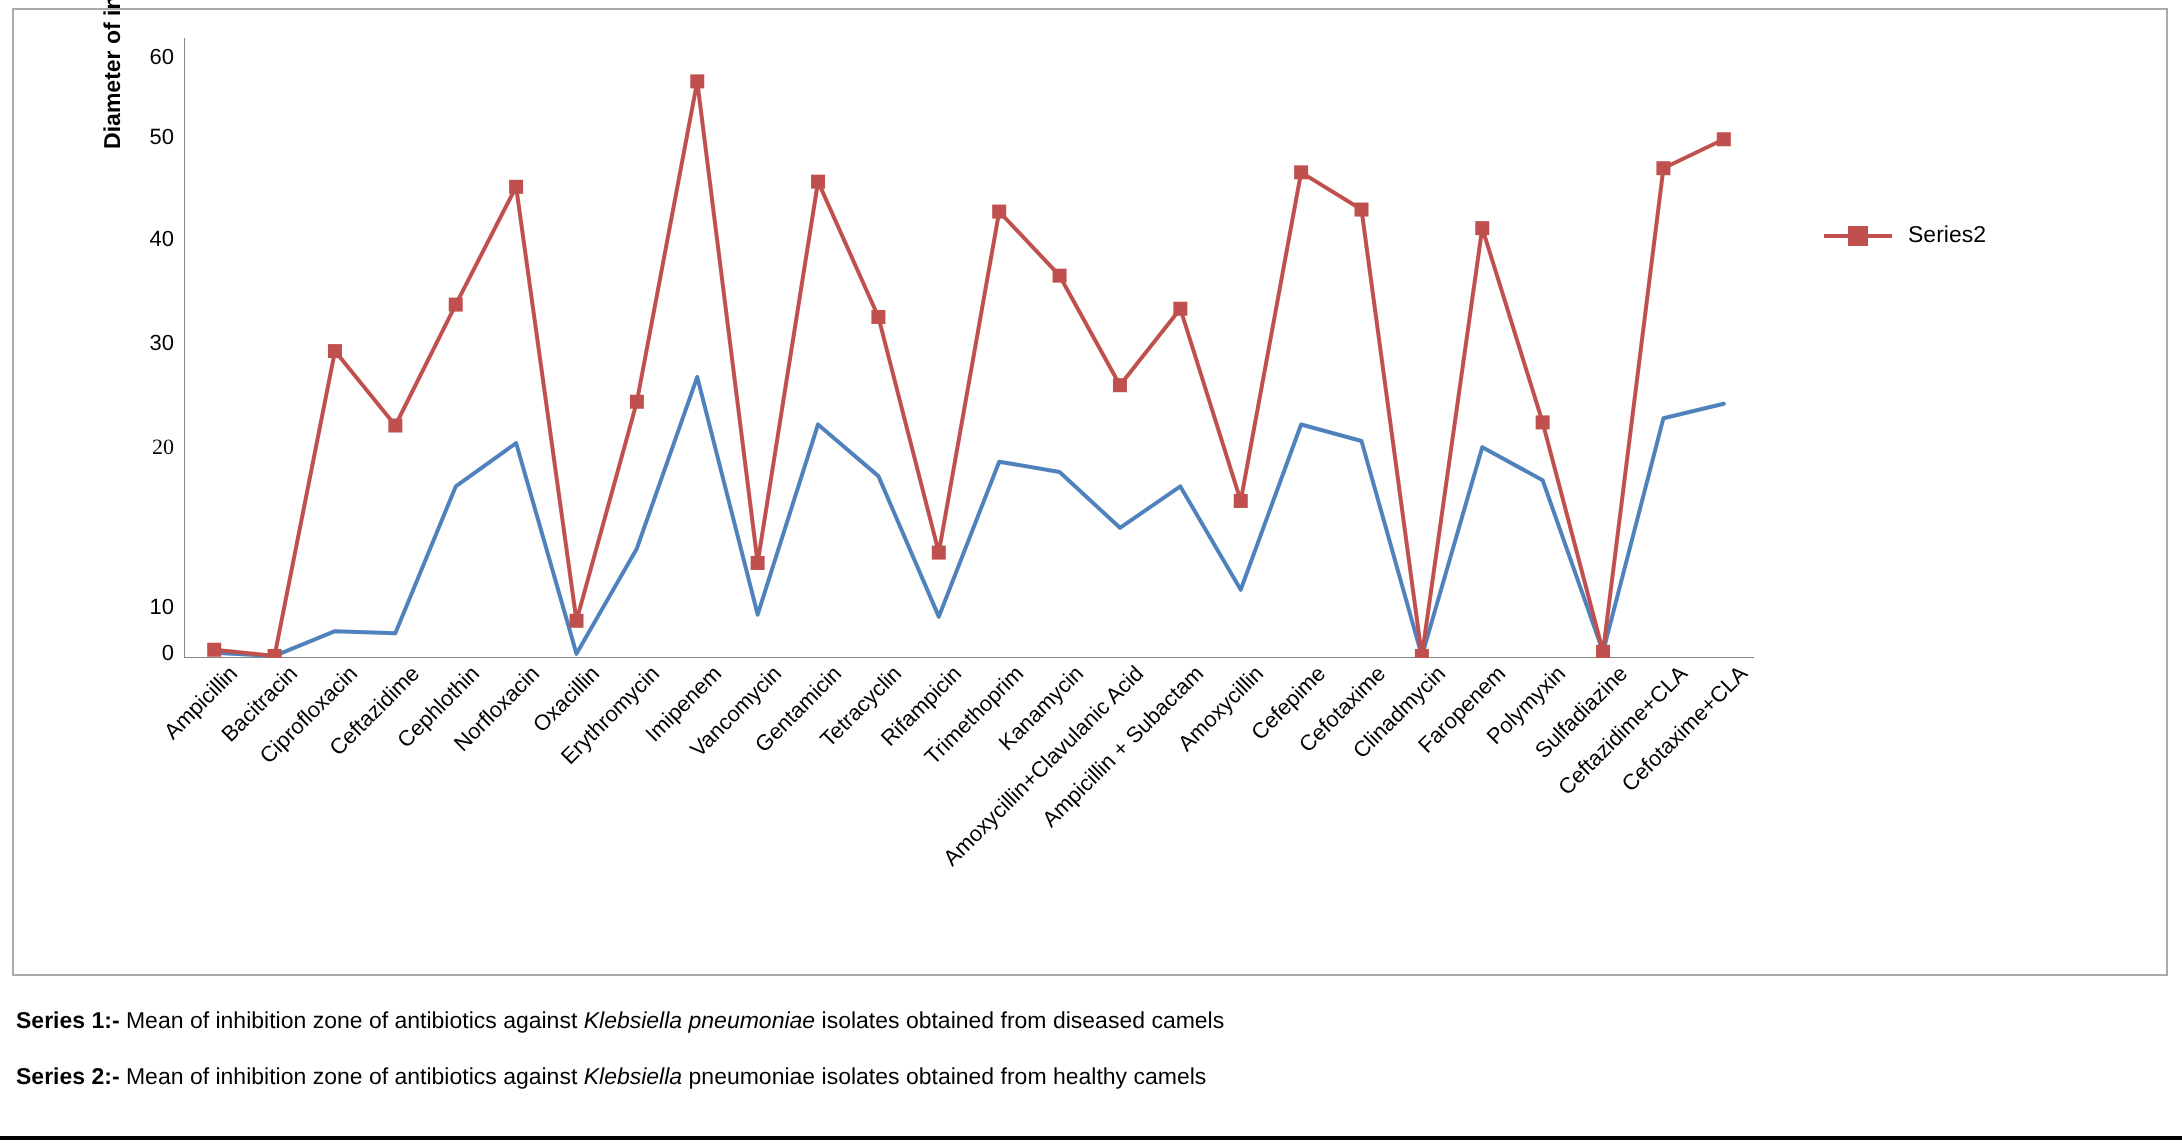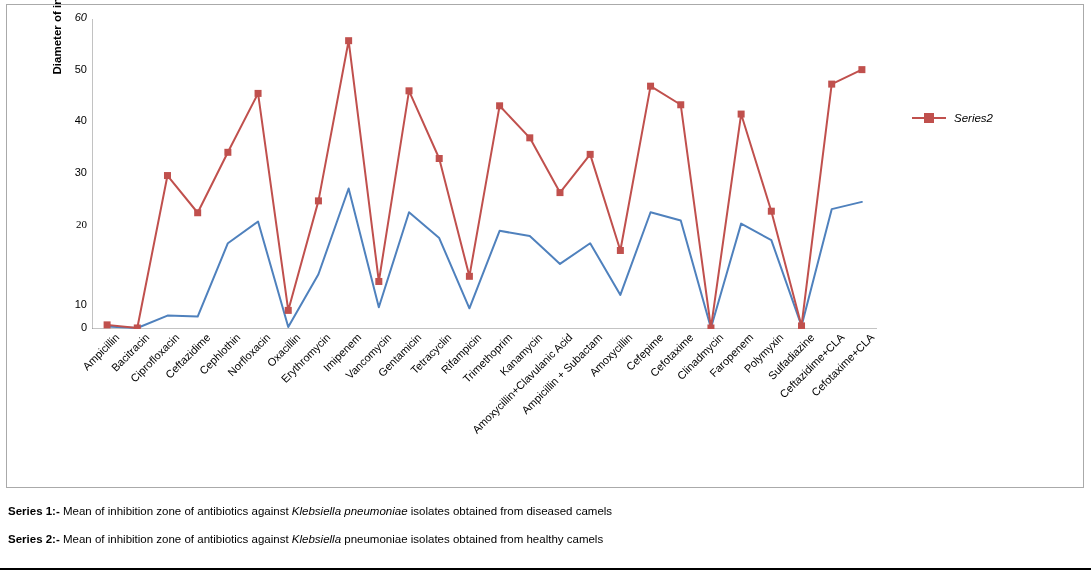--- a/index.html
+++ b/index.html
@@ -95,21 +95,20 @@
     text-align: center;
     font-size: 11.5px;
     font-weight: bold;
   }
   
   #legend {
     position: absolute;
     left: 905px;
     top: 98px;
     width: 150px;
-    font-style: italic;
   }
   .legend-row {
     display: flex;
     align-items: center;
     height: 30px;
     font-size: 11.5px;
   }
   .legend-mark {
     width: 34px;
     height: 12px;
@@ -160,21 +159,21 @@
 
     <div id="y-axis-title">Diameter of inhibition zone (mm)</div>
 
     <div id="ylabels">
         <div class="ytick" style="top: 316px;">0</div>
         <div class="ytick" style="top: 264.333px; margin-top: 29px;">10</div>
         <div class="ytick" style="top: 212.667px; font-family: Liberation Serif, serif;">20</div>
         <div class="ytick" style="top: 161px;">30</div>
         <div class="ytick" style="top: 109.333px; text-align: right;">40</div>
         <div class="ytick" style="top: 57.6667px;">50</div>
-        <div class="ytick" style="top: 6px; font-style: italic;">60</div>
+        <div class="ytick" style="top: 18px;">60</div>
       </div>
 
     <div id="plot">
       <svg id="plot-svg" width="785" height="310">
           <g>
             <line x1="0" y1="310" x2="785" y2="310" stroke="#868686" stroke-width="1"></line>
             <line x1="0" y1="0" x2="0" y2="310" stroke="#868686" stroke-width="1"></line>
             <line x1="-4" y1="310" x2="0" y2="310" stroke="#868686" stroke-width="1"></line>
             <line x1="-4" y1="258.3333333333333" x2="0" y2="258.3333333333333" stroke="#868686" stroke-width="1"></line>
             <line x1="-4" y1="206.66666666666669" x2="0" y2="206.66666666666669" stroke="#868686" stroke-width="1"></line>

